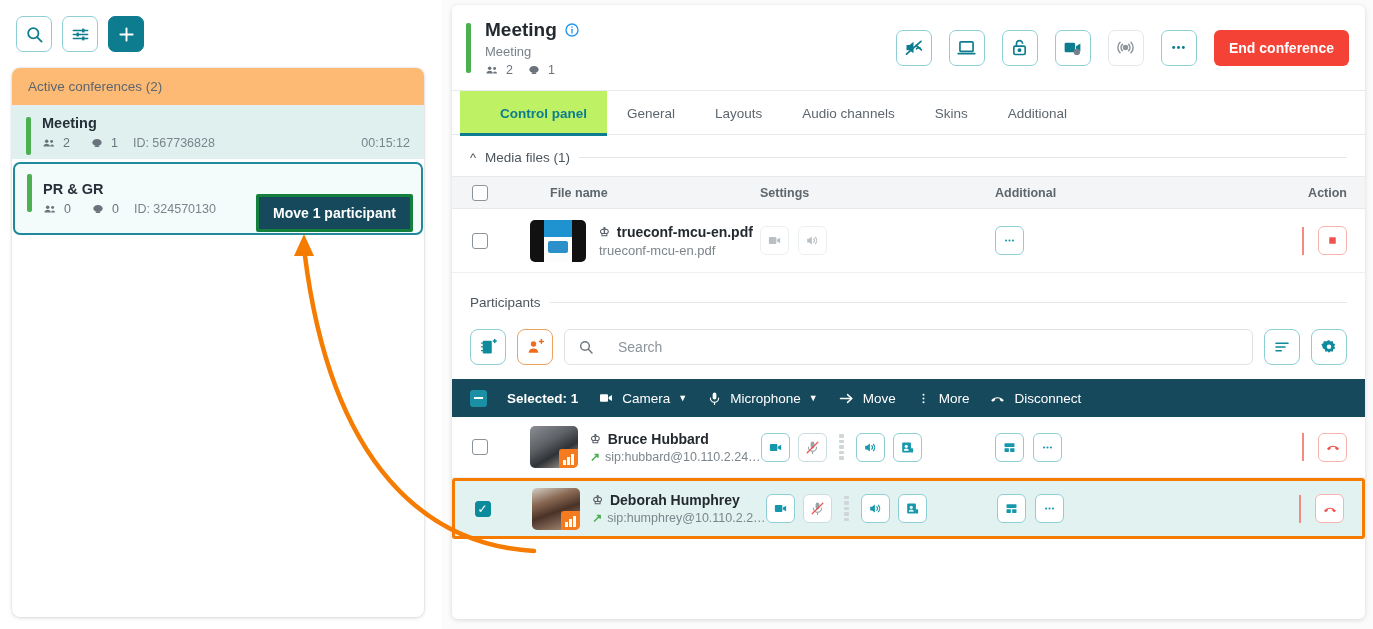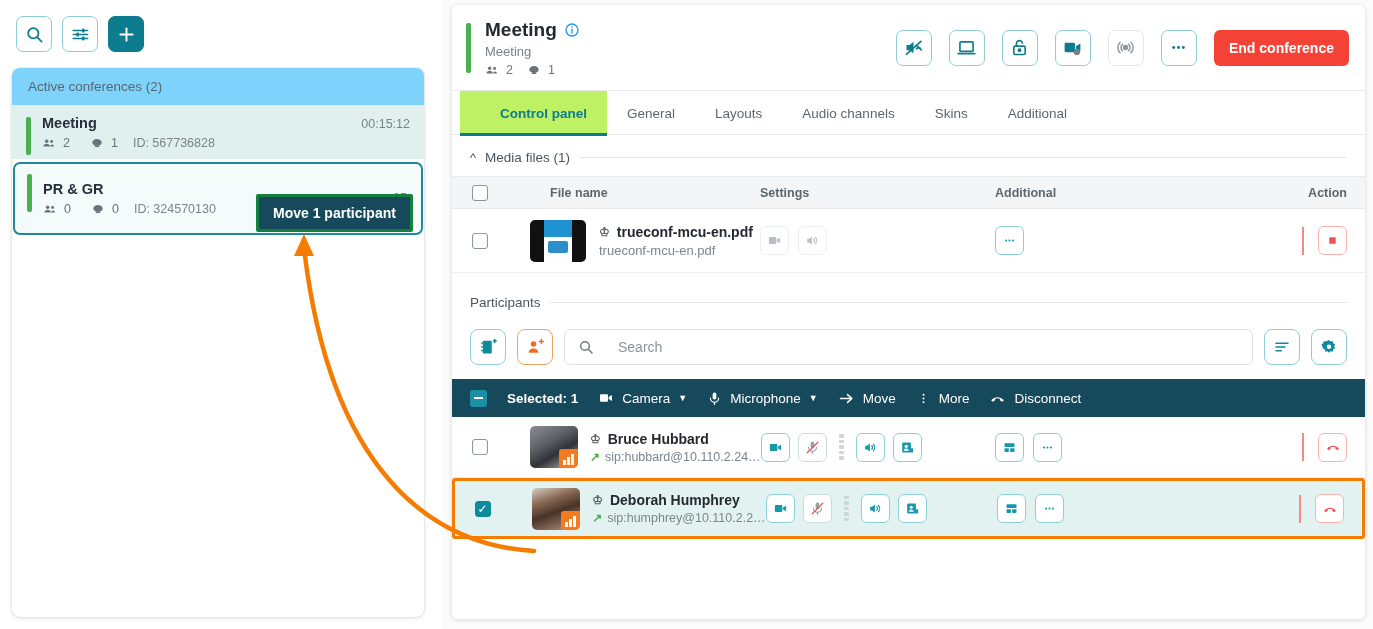--- a/index.html
+++ b/index.html
@@ -65,21 +65,21 @@
     display: flex;
     flex-direction: column;
   }
   .list-card-header {
     height: 38px;
     display: flex; align-items: center;
     padding: 0 16px;
     font-size: 13.5px;
     color: #5c6670;
     border-bottom: 1px solid #e9ecee;
-    background: #7dd3fc;
+    background: #fdba74;
   }
   .conf-item {
     position: relative;
     padding: 9px 14px 9px 14px;
     background: #dff0ef;
     border-bottom: 1px solid #ffffff;
   }
   .conf-item.selected {
     background: #f4fbfb;
     border: 2px solid #20899a;
@@ -100,21 +100,21 @@
     font-size: 14.5px; font-weight: bold; color: #26303a;
     margin-bottom: 5px;
   }
   .conf-meta {
     display: flex; align-items: center; gap: 7px;
     font-size: 12.5px; color: #6a737c;
   }
   .conf-meta .sep { width: 6px; }
   .conf-id { color: #7b848c; margin-left: 8px; }
   .conf-time {
-    position: absolute; right: 14px; bottom: 28px;
+    position: absolute; right: 14px; bottom: 9px;
     font-size: 12.5px; color: #7b848c;
   }
 
   
   .right-panel {
     flex: 1;
     background: #ffffff;
     border-radius: 6px;
     margin: 5px 8px 10px 0;
     box-shadow: 0 1px 5px rgba(0,0,0,.14);

